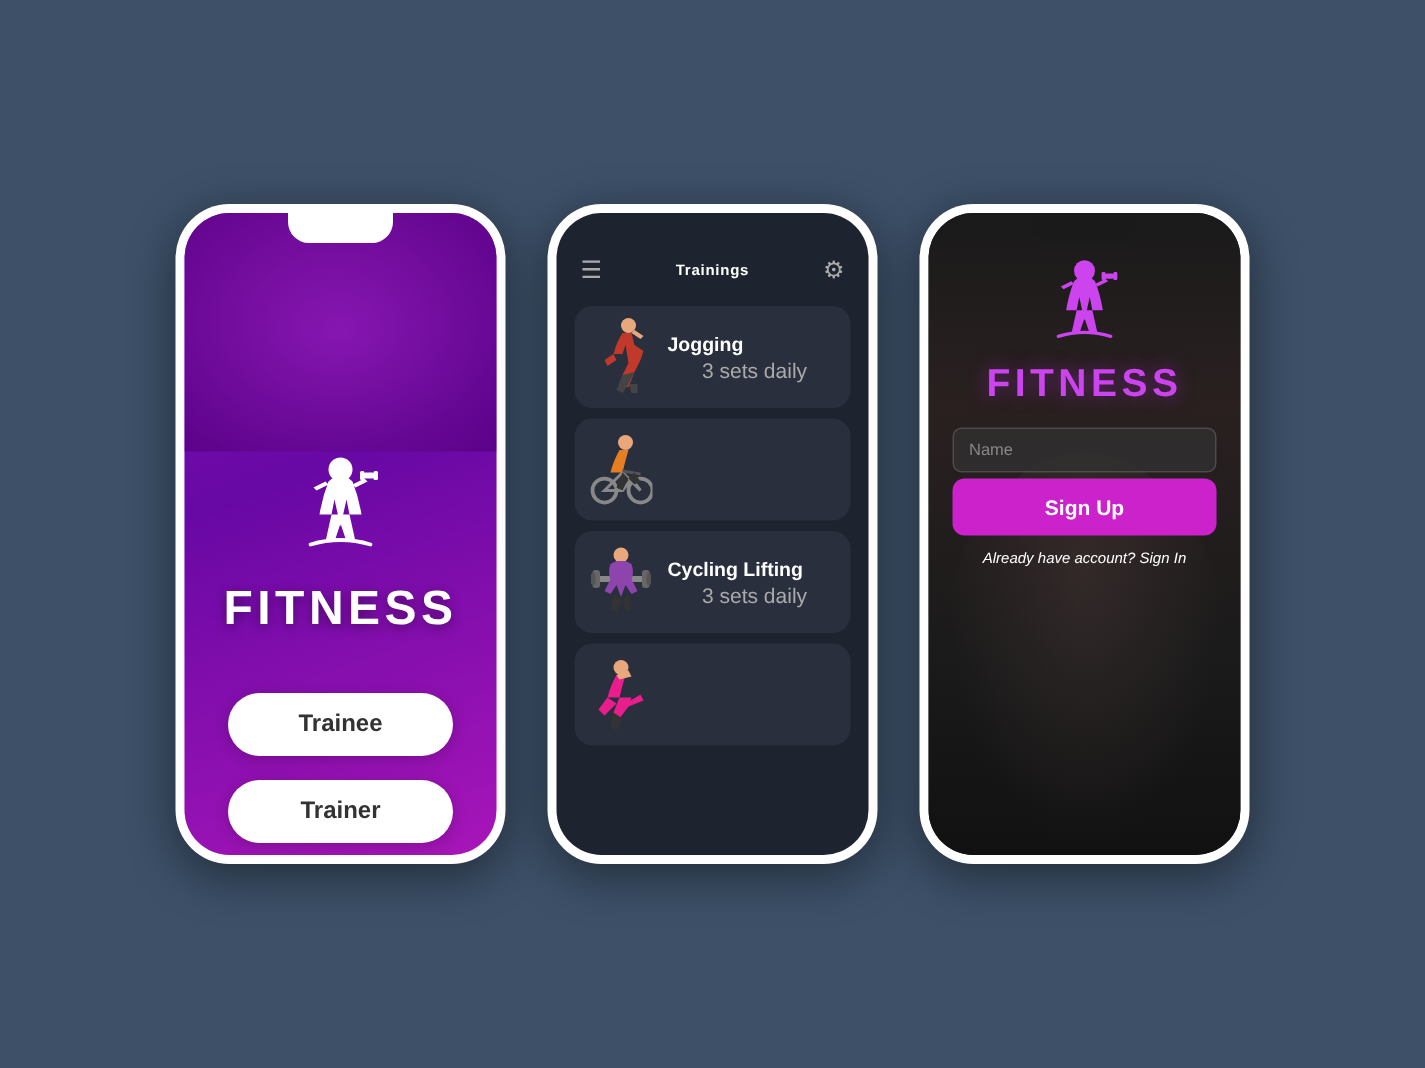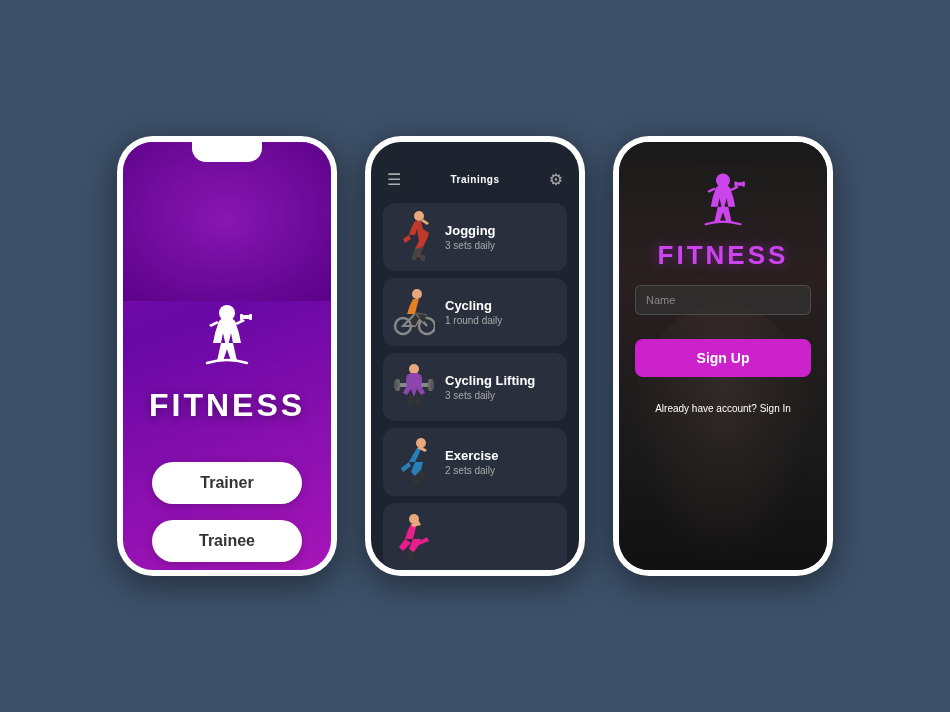--- a/index.html
+++ b/index.html
@@ -162,23 +162,24 @@
     }
     .training-info {
       flex: 1;
     }
     .training-name {
       font-size: 13px;
       font-weight: 700;
       color: #fff;
     }
     .training-sub {
-      font-size: 10px;
+      font-size: 14px;
       color: #aaa;
       margin-top: 2px;
+      margin-left: 23px;
     }
 
     
     .phone-signup .phone-inner {
       background: #111;
       display: flex;
       flex-direction: column;
       align-items: center;
       position: relative;
       overflow: hidden;
@@ -203,21 +204,21 @@
       font-weight: 900;
       color: #cc44ee;
       letter-spacing: 3px;
       text-shadow: 0 0 12px rgba(180,40,220,0.5);
     }
     .signup-form {
       width: 100%;
       display: flex;
       flex-direction: column;
       gap: 8px;
-      margin-bottom: 24px;
+      margin-bottom: 4px;
     }
     .signup-input {
       width: 100%;
       background: rgba(50,50,50,0.7);
       border: 1px solid rgba(150,150,150,0.3);
       border-radius: 6px;
       color: #ccc;
       font-size: 11px;
       padding: 8px 10px;
       outline: none;
@@ -228,26 +229,27 @@
     .signup-btn {
       width: 100%;
       padding: 11px;
       background: #cc22cc;
       border: none;
       border-radius: 8px;
       color: #fff;
       font-size: 14px;
       font-weight: 700;
       cursor: pointer;
-      margin-bottom: 26px;
+      margin-bottom: 10px;
     }
     .signup-link {
       font-size: 10px;
       color: #aaa;
       text-align: left;
+      font-style: italic;
     }
     .signup-link span {
       color: #fff;
     }
 
     
     .figure-jogging svg,
     .figure-cycling svg,
     .figure-lifting svg,
     .figure-exercise svg,
@@ -281,22 +283,22 @@
             <rect x="62" y="13" width="3" height="6" rx="1" fill="white"></rect>
 
             <path d="M32 22 L24 26 L22 24 L30 20Z" fill="white"></path>
 
             <path d="M34 42 L30 60 L36 60 L40 48 L44 60 L50 60 L46 42Z" fill="white"></path>
 
             <path d="M20 62 Q40 56 60 62" stroke="white" stroke-width="2.5" fill="none" stroke-linecap="round"></path>
           </svg>
           <div class="fitness-title">FITNESS</div>
         </div>
+        <button class="fitness-btn">Trainee</button>
         <button class="fitness-btn">Trainer</button>
-        <button class="fitness-btn">Trainee</button>
       </div>
     </div>
   </div>
 
   <div class="phone phone-trainings">
     <div class="phone-inner">
       <div class="notch phone-trainings" style="background:#1e2330;"></div>
       <div class="trainings-header">
         <span class="header-icon">☰</span>
         <span class="trainings-title">Trainings</span>
@@ -330,24 +332,20 @@
               <circle cx="34" cy="40" r="8" stroke="#888" stroke-width="2.5" fill="none"></circle>
 
               <path d="M10 40 L22 28 L34 40 L28 32 L22 40 L10 40Z" stroke="#888" stroke-width="2" fill="none"></path>
 
               <path d="M20 13 Q16 20 14 28 L22 28 L24 20 L26 13Z" fill="#e67e22"></path>
               <path d="M22 28 L34 30 L34 28 L22 26Z" fill="#555"></path>
               <path d="M22 28 L18 38 L22 40 L26 32Z" fill="#333"></path>
               <path d="M26 32 L30 36 L34 34 L30 28Z" fill="#333"></path>
             </svg>
           </div>
-          <div class="training-info">
-            <div class="training-name">Cycling</div>
-            <div class="training-sub">1 round daily</div>
-          </div>
         </div>
 
         <div class="training-item">
           <div class="training-figure figure-lifting">
             <svg viewBox="0 0 42 52" xmlns="http://www.w3.org/2000/svg">
               <ellipse cx="21" cy="8" rx="5" ry="5" fill="#e8a87c"></ellipse>
 
               <rect x="4" y="22" width="34" height="4" rx="2" fill="#888"></rect>
               <rect x="2" y="18" width="5" height="12" rx="2" fill="#666"></rect>
               <rect x="35" y="18" width="5" height="12" rx="2" fill="#666"></rect>
@@ -359,38 +357,20 @@
               <path d="M16 34 L14 44 L18 46 L22 38Z" fill="#333"></path>
               <path d="M26 34 L28 44 L24 46 L22 38Z" fill="#333"></path>
             </svg>
           </div>
           <div class="training-info">
             <div class="training-name">Cycling Lifting</div>
             <div class="training-sub">3 sets daily</div>
           </div>
         </div>
 
-        <div class="training-item">
-          <div class="training-figure figure-exercise">
-            <svg viewBox="0 0 42 52" xmlns="http://www.w3.org/2000/svg">
-              <ellipse cx="28" cy="7" rx="5" ry="5" fill="#e8a87c"></ellipse>
-
-              <path d="M24 12 Q20 18 16 26 L22 26 L26 18 L28 12Z" fill="#2980b9"></path>
-              <path d="M24 12 L32 16 L34 14 L28 10Z" fill="#e8a87c"></path>
-              <path d="M16 26 L8 32 L10 36 L18 30Z" fill="#2980b9"></path>
-              <path d="M22 26 L18 36 L22 40 L28 34 L30 26Z" fill="#2980b9"></path>
-              <path d="M28 34 L34 42 L30 44 L24 38Z" fill="#333"></path>
-              <path d="M22 40 L20 48 L24 50 L28 44Z" fill="#333"></path>
-            </svg>
-          </div>
-          <div class="training-info">
-            <div class="training-name">Exercise</div>
-            <div class="training-sub">2 sets daily</div>
-          </div>
-        </div>
 
         <div class="training-item">
           <div class="training-figure figure-yoga">
             <svg viewBox="0 0 42 52" xmlns="http://www.w3.org/2000/svg">
               <ellipse cx="21" cy="8" rx="5" ry="5" fill="#e8a87c"></ellipse>
 
               <path d="M18 13 Q14 20 12 28 L20 28 L22 20 L24 13Z" fill="#e91e8c"></path>
               <path d="M18 13 L26 10 L28 14 L20 16Z" fill="#e8a87c"></path>
 
               <path d="M12 28 L6 36 L10 40 L18 32Z" fill="#e91e8c"></path>

